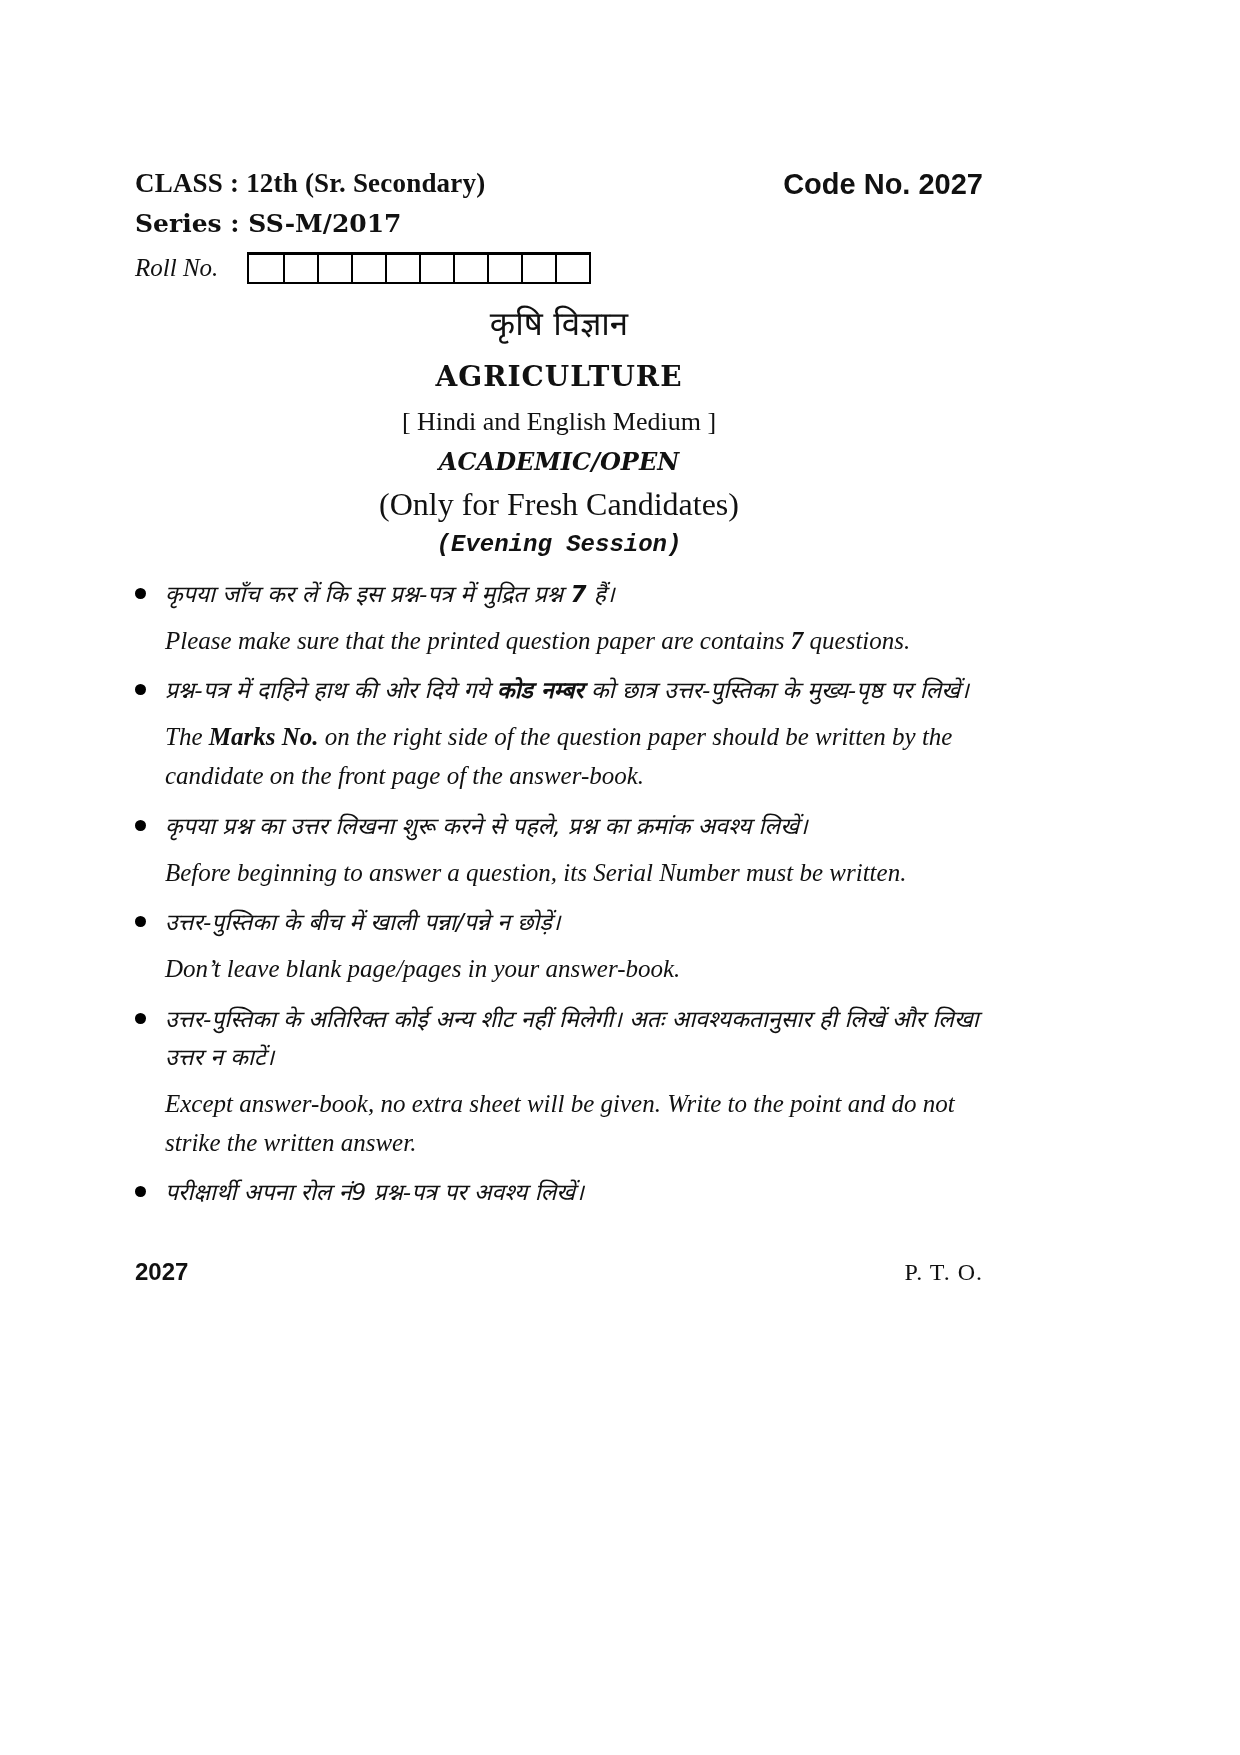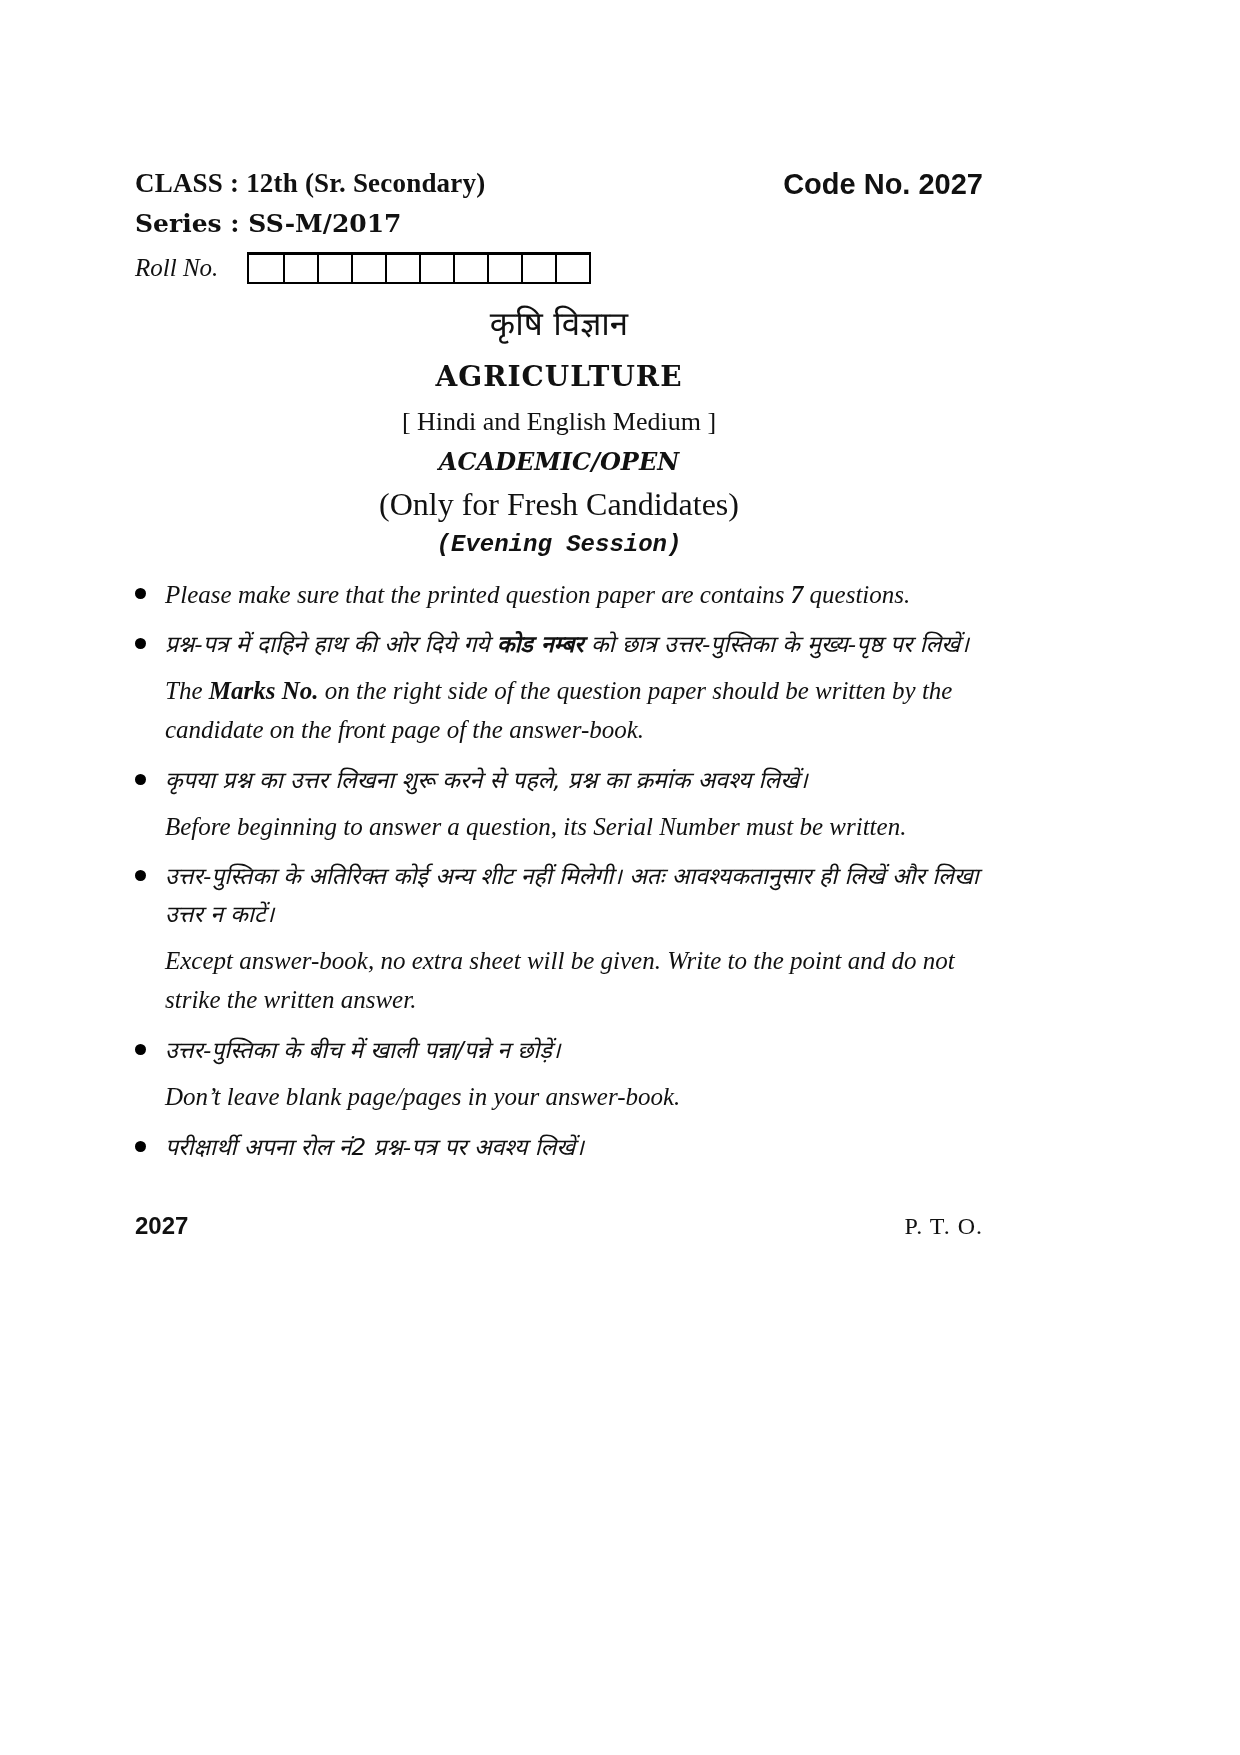--- a/index.html
+++ b/index.html
@@ -138,50 +138,51 @@
       <div class="stream-line">ACADEMIC/OPEN</div>
       <div class="cand-line">(Only for Fresh Candidates)</div>
       <div class="sess-line">(Evening Session)</div>
     </div>
 
 
     <ul class="instructions">
 
       <li class="instr-item">
         <span class="dot"></span>
+        <p class="hindi-line"><span>कृपया जाँच कर लें कि इस प्रश्न-पत्र में मुद्रित प्रश्न </span><b>7</b><span> हैं।</span></p>
         <p class="eng-line"><span>Please make sure that the printed question paper are contains </span><b>7</b><span> questions.</span></p>
       </li>
 
       <li class="instr-item">
         <span class="dot"></span>
         <p class="hindi-line"><span>प्रश्न-पत्र में दाहिने हाथ की ओर दिये गये </span><b>कोड नम्बर</b><span> को छात्र  उत्तर-पुस्तिका के मुख्य-पृष्ठ पर लिखें।</span></p>
         <p class="eng-line"><span>The </span><b>Marks No.</b><span> on the right side of the question paper should be written by the candidate on the front page of the answer-book.</span></p>
       </li>
 
       <li class="instr-item">
         <span class="dot"></span>
         <p class="hindi-line"><span>कृपया प्रश्न का उत्तर लिखना शुरू करने से पहले, प्रश्न का क्रमांक अवश्य लिखें।</span></p>
         <p class="eng-line"><span>Before beginning to answer a question, its Serial Number must be written.</span></p>
       </li>
 
       <li class="instr-item">
         <span class="dot"></span>
+        <p class="hindi-line"><span>उत्तर-पुस्तिका के बीच में खाली पन्ना/पन्ने न छोड़ें।</span></p>
+        <p class="eng-line"><span>Don’t leave blank page/pages in your answer-book.</span></p>
+      </li>
+
+      <li class="instr-item">
+        <span class="dot"></span>
         <p class="hindi-line"><span>उत्तर-पुस्तिका के अतिरिक्त कोई अन्य शीट नहीं मिलेगी। अतः आवश्यकतानुसार ही लिखें और लिखा उत्तर न काटें।</span></p>
         <p class="eng-line"><span>Except answer-book, no extra sheet will be given. Write to the point and do not strike the written answer.</span></p>
       </li>
 
       <li class="instr-item">
         <span class="dot"></span>
-        <p class="hindi-line"><span>उत्तर-पुस्तिका के बीच में खाली पन्ना/पन्ने न छोड़ें।</span></p>
-        <p class="eng-line"><span>Don’t leave blank page/pages in your answer-book.</span></p>
-      </li>
-
-      <li class="instr-item">
-        <span class="dot"></span>
-        <p class="hindi-line"><span>परीक्षार्थी अपना रोल नं2 प्रश्न-पत्र पर अवश्य लिखें।</span></p>
+        <p class="hindi-line"><span>परीक्षार्थी अपना रोल नं9 प्रश्न-पत्र पर अवश्य लिखें।</span></p>
       </li>
 
     </ul>
 
     <div class="footer-row">
       <span class="footer-code">2027</span>
       <span class="footer-pto">P. T. O.</span>
     </div>
 
   </div>

